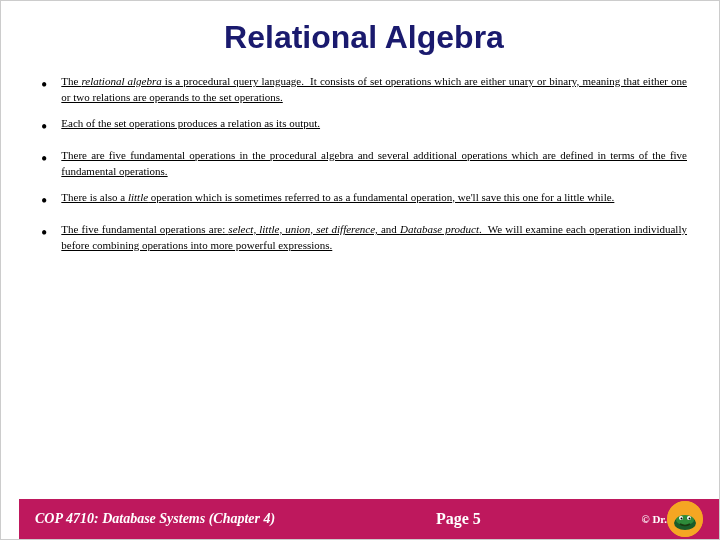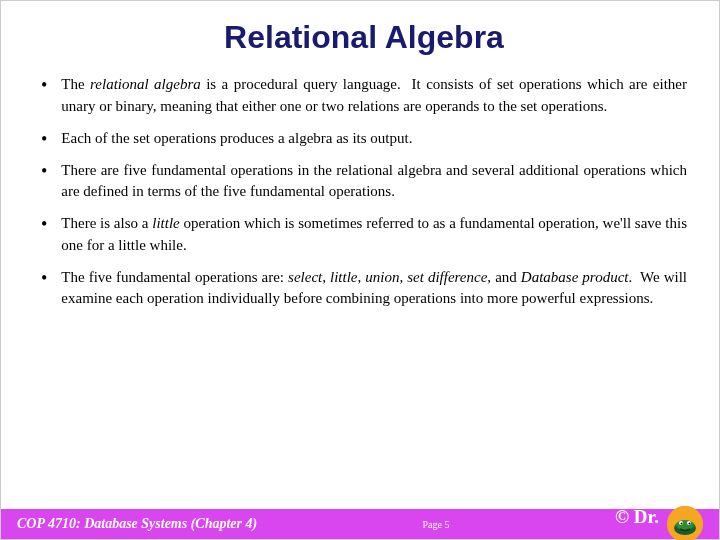--- a/index.html
+++ b/index.html
@@ -52,59 +52,60 @@
 
     .bullet-dot {
       font-size: 18px;
       margin-right: 14px;
       margin-top: 1px;
       flex-shrink: 0;
       color: #000;
     }
 
     .bullet-text {
-      font-size: 15px;
+      font-size: 11px;
       line-height: 1.45;
       text-align: justify;
       color: #000;
+      text-decoration: underline;
     }
 
     .italic { font-style: italic; }
 
     .footer {
-      background: #d946ef;
+      background: #be185d;
       color: #fff;
       display: flex;
       align-items: center;
       justify-content: space-between;
       padding: 6px 16px;
-      height: 30px;
+      height: 40px;
       flex-shrink: 0;
+      margin-left: 18px;
     }
 
     .footer-left {
       font-size: 14px;
       font-style: italic;
       font-weight: bold;
       color: #fff;
     }
 
     .footer-center {
-      font-size: 10px;
-      font-weight: normal;
+      font-size: 16px;
+      font-weight: bold;
       color: #fff;
     }
 
     .footer-right {
-      font-size: 19px;
+      font-size: 11px;
       font-weight: bold;
       color: #fff;
       display: flex;
-      align-items: flex-start;
-      gap: 8px;
+      align-items: center;
     }
 
     .gator-logo {
       width: 36px;
       height: 36px;
       background: #f5a623;
       border-radius: 50%;
       display: flex;
       align-items: center;
       justify-content: center;
@@ -131,28 +132,28 @@
       <li class="bullet-item">
         <span class="bullet-dot">•</span>
         <span class="bullet-text">
           The <span class="italic">relational algebra</span> is a procedural query language.&nbsp; It consists of set operations which are either unary or binary, meaning that either one or two relations are operands to the set operations.
         </span>
       </li>
 
       <li class="bullet-item">
         <span class="bullet-dot">•</span>
         <span class="bullet-text">
-          Each of the set operations produces a algebra as its output.
+          Each of the set operations produces a relation as its output.
         </span>
       </li>
 
       <li class="bullet-item">
         <span class="bullet-dot">•</span>
         <span class="bullet-text">
-          There are five fundamental operations in the relational algebra and several additional operations which are defined in terms of the five fundamental operations.
+          There are five fundamental operations in the procedural algebra and several additional operations which are defined in terms of the five fundamental operations.
         </span>
       </li>
 
       <li class="bullet-item">
         <span class="bullet-dot">•</span>
         <span class="bullet-text">
           There is also a <span class="italic">little</span> operation which is sometimes referred to as a fundamental operation, we'll save this one for a little while.
         </span>
       </li>
 

